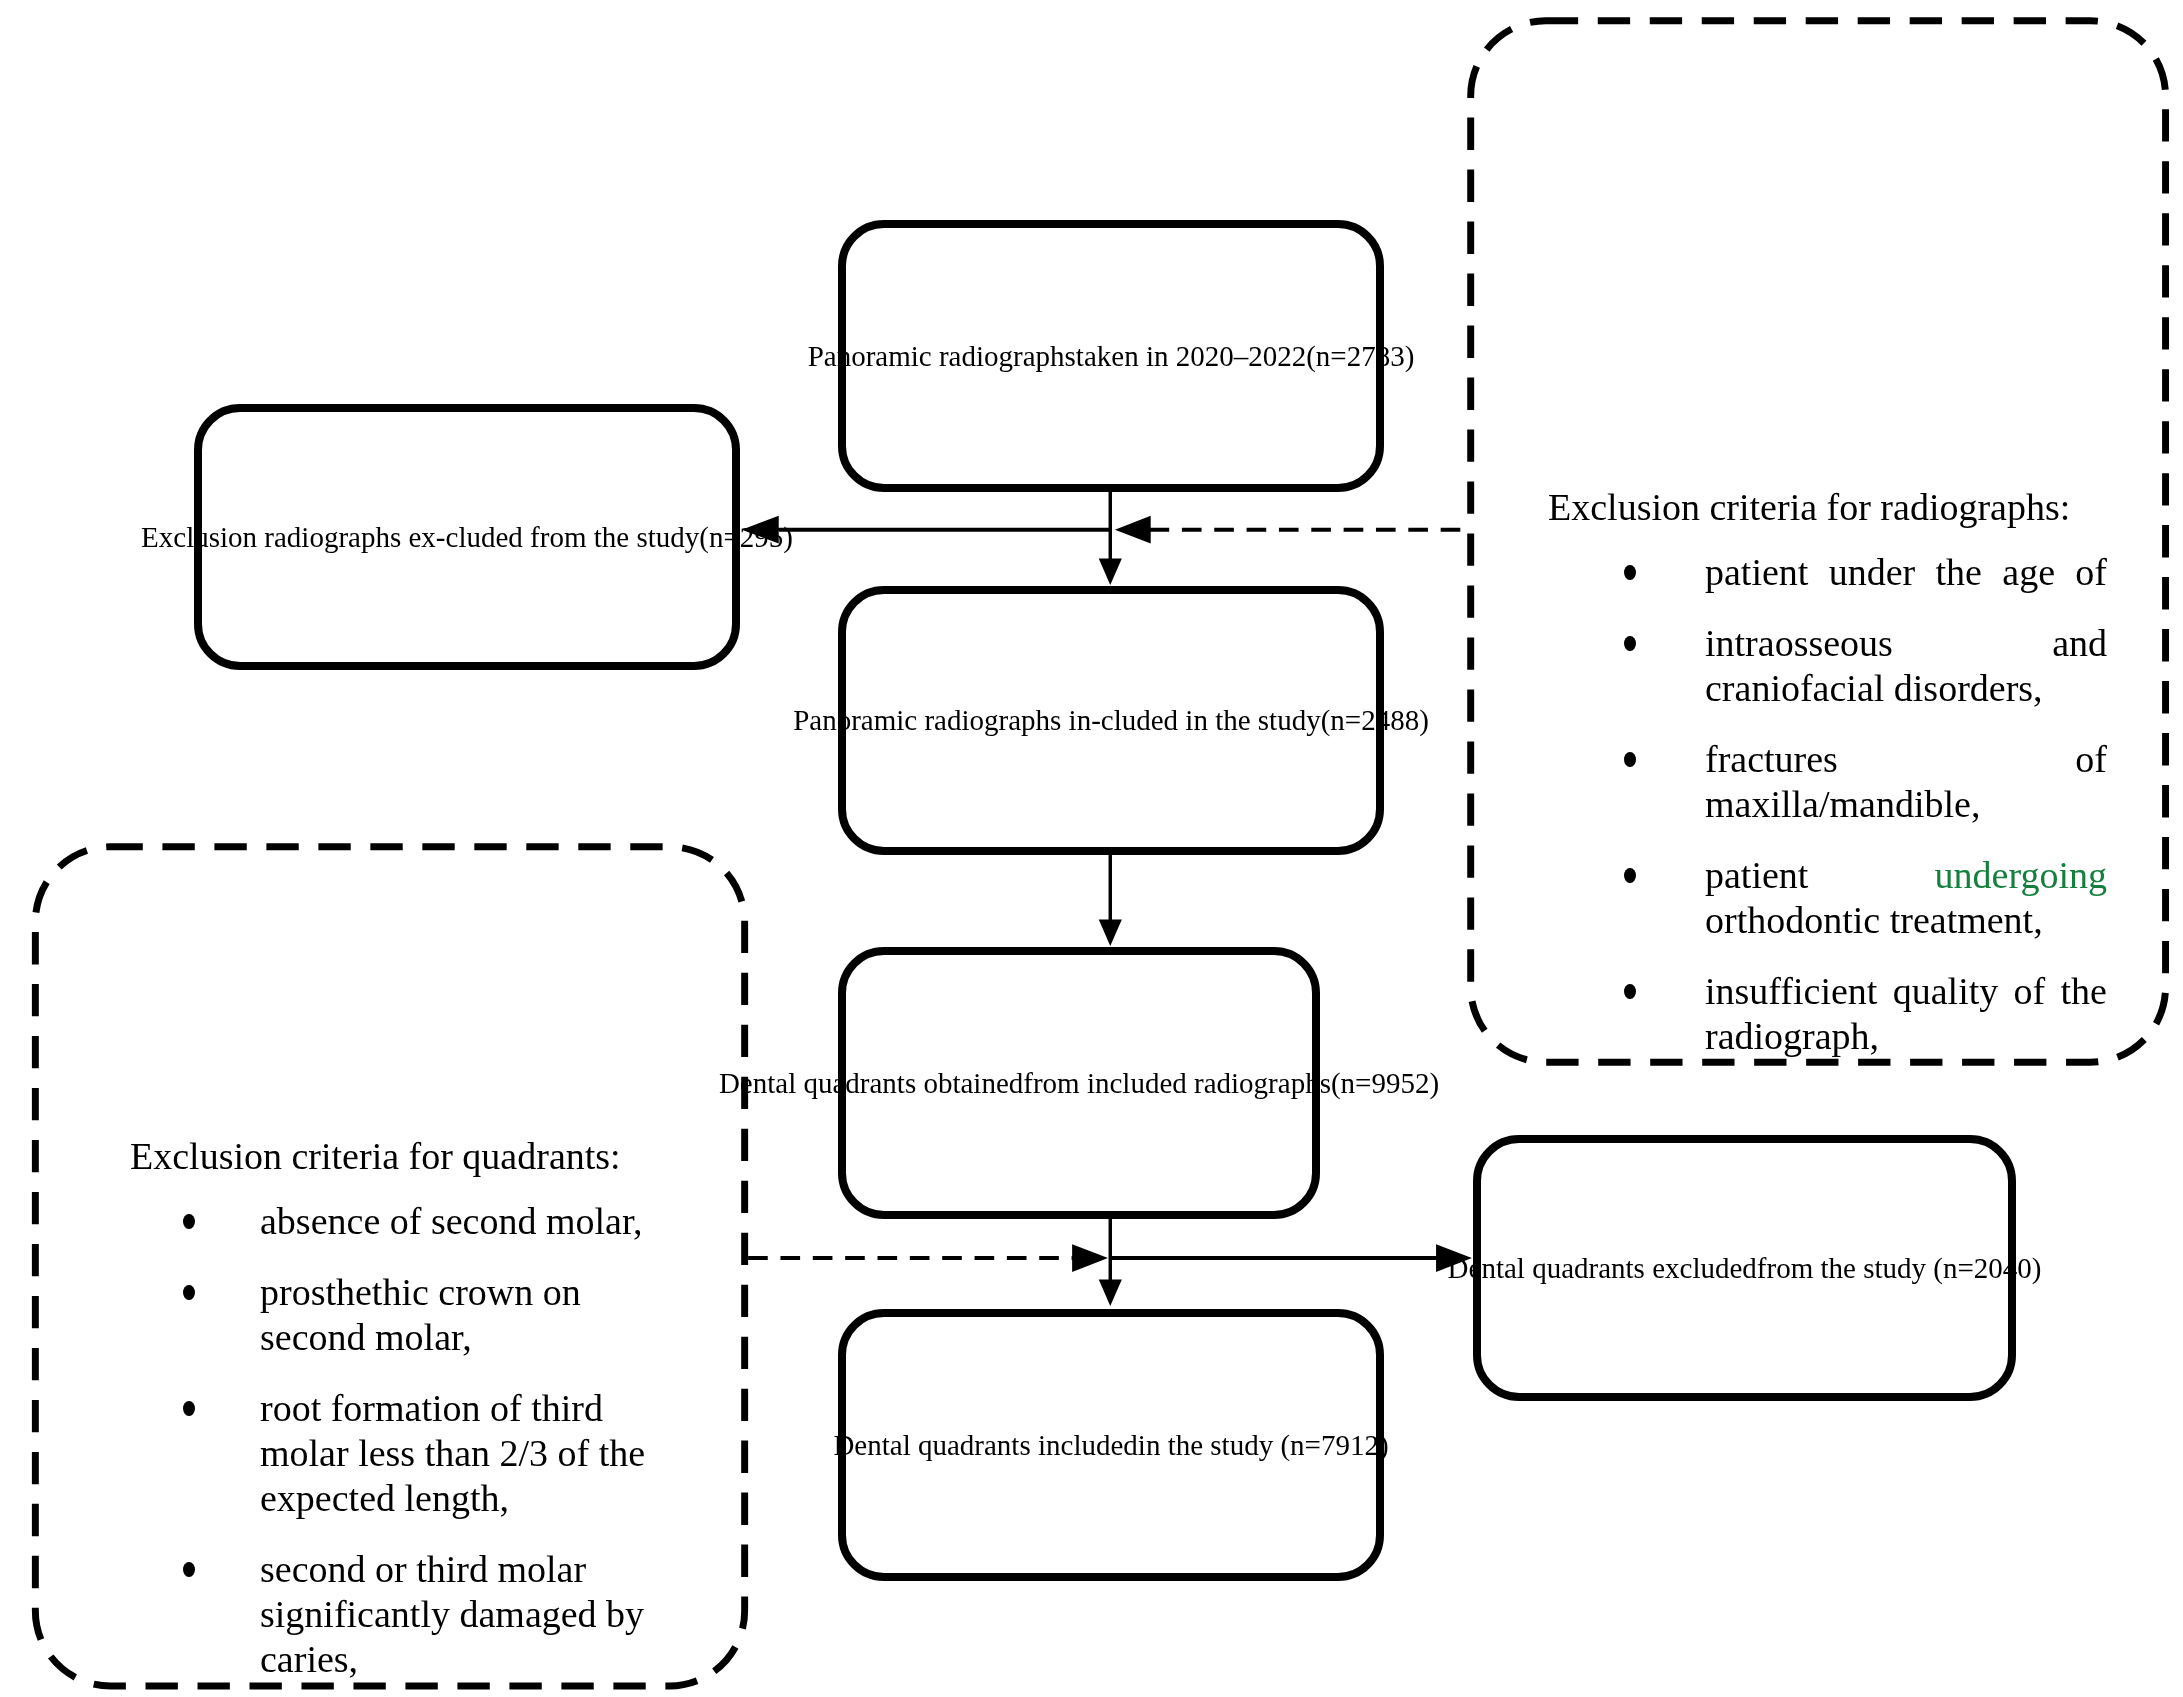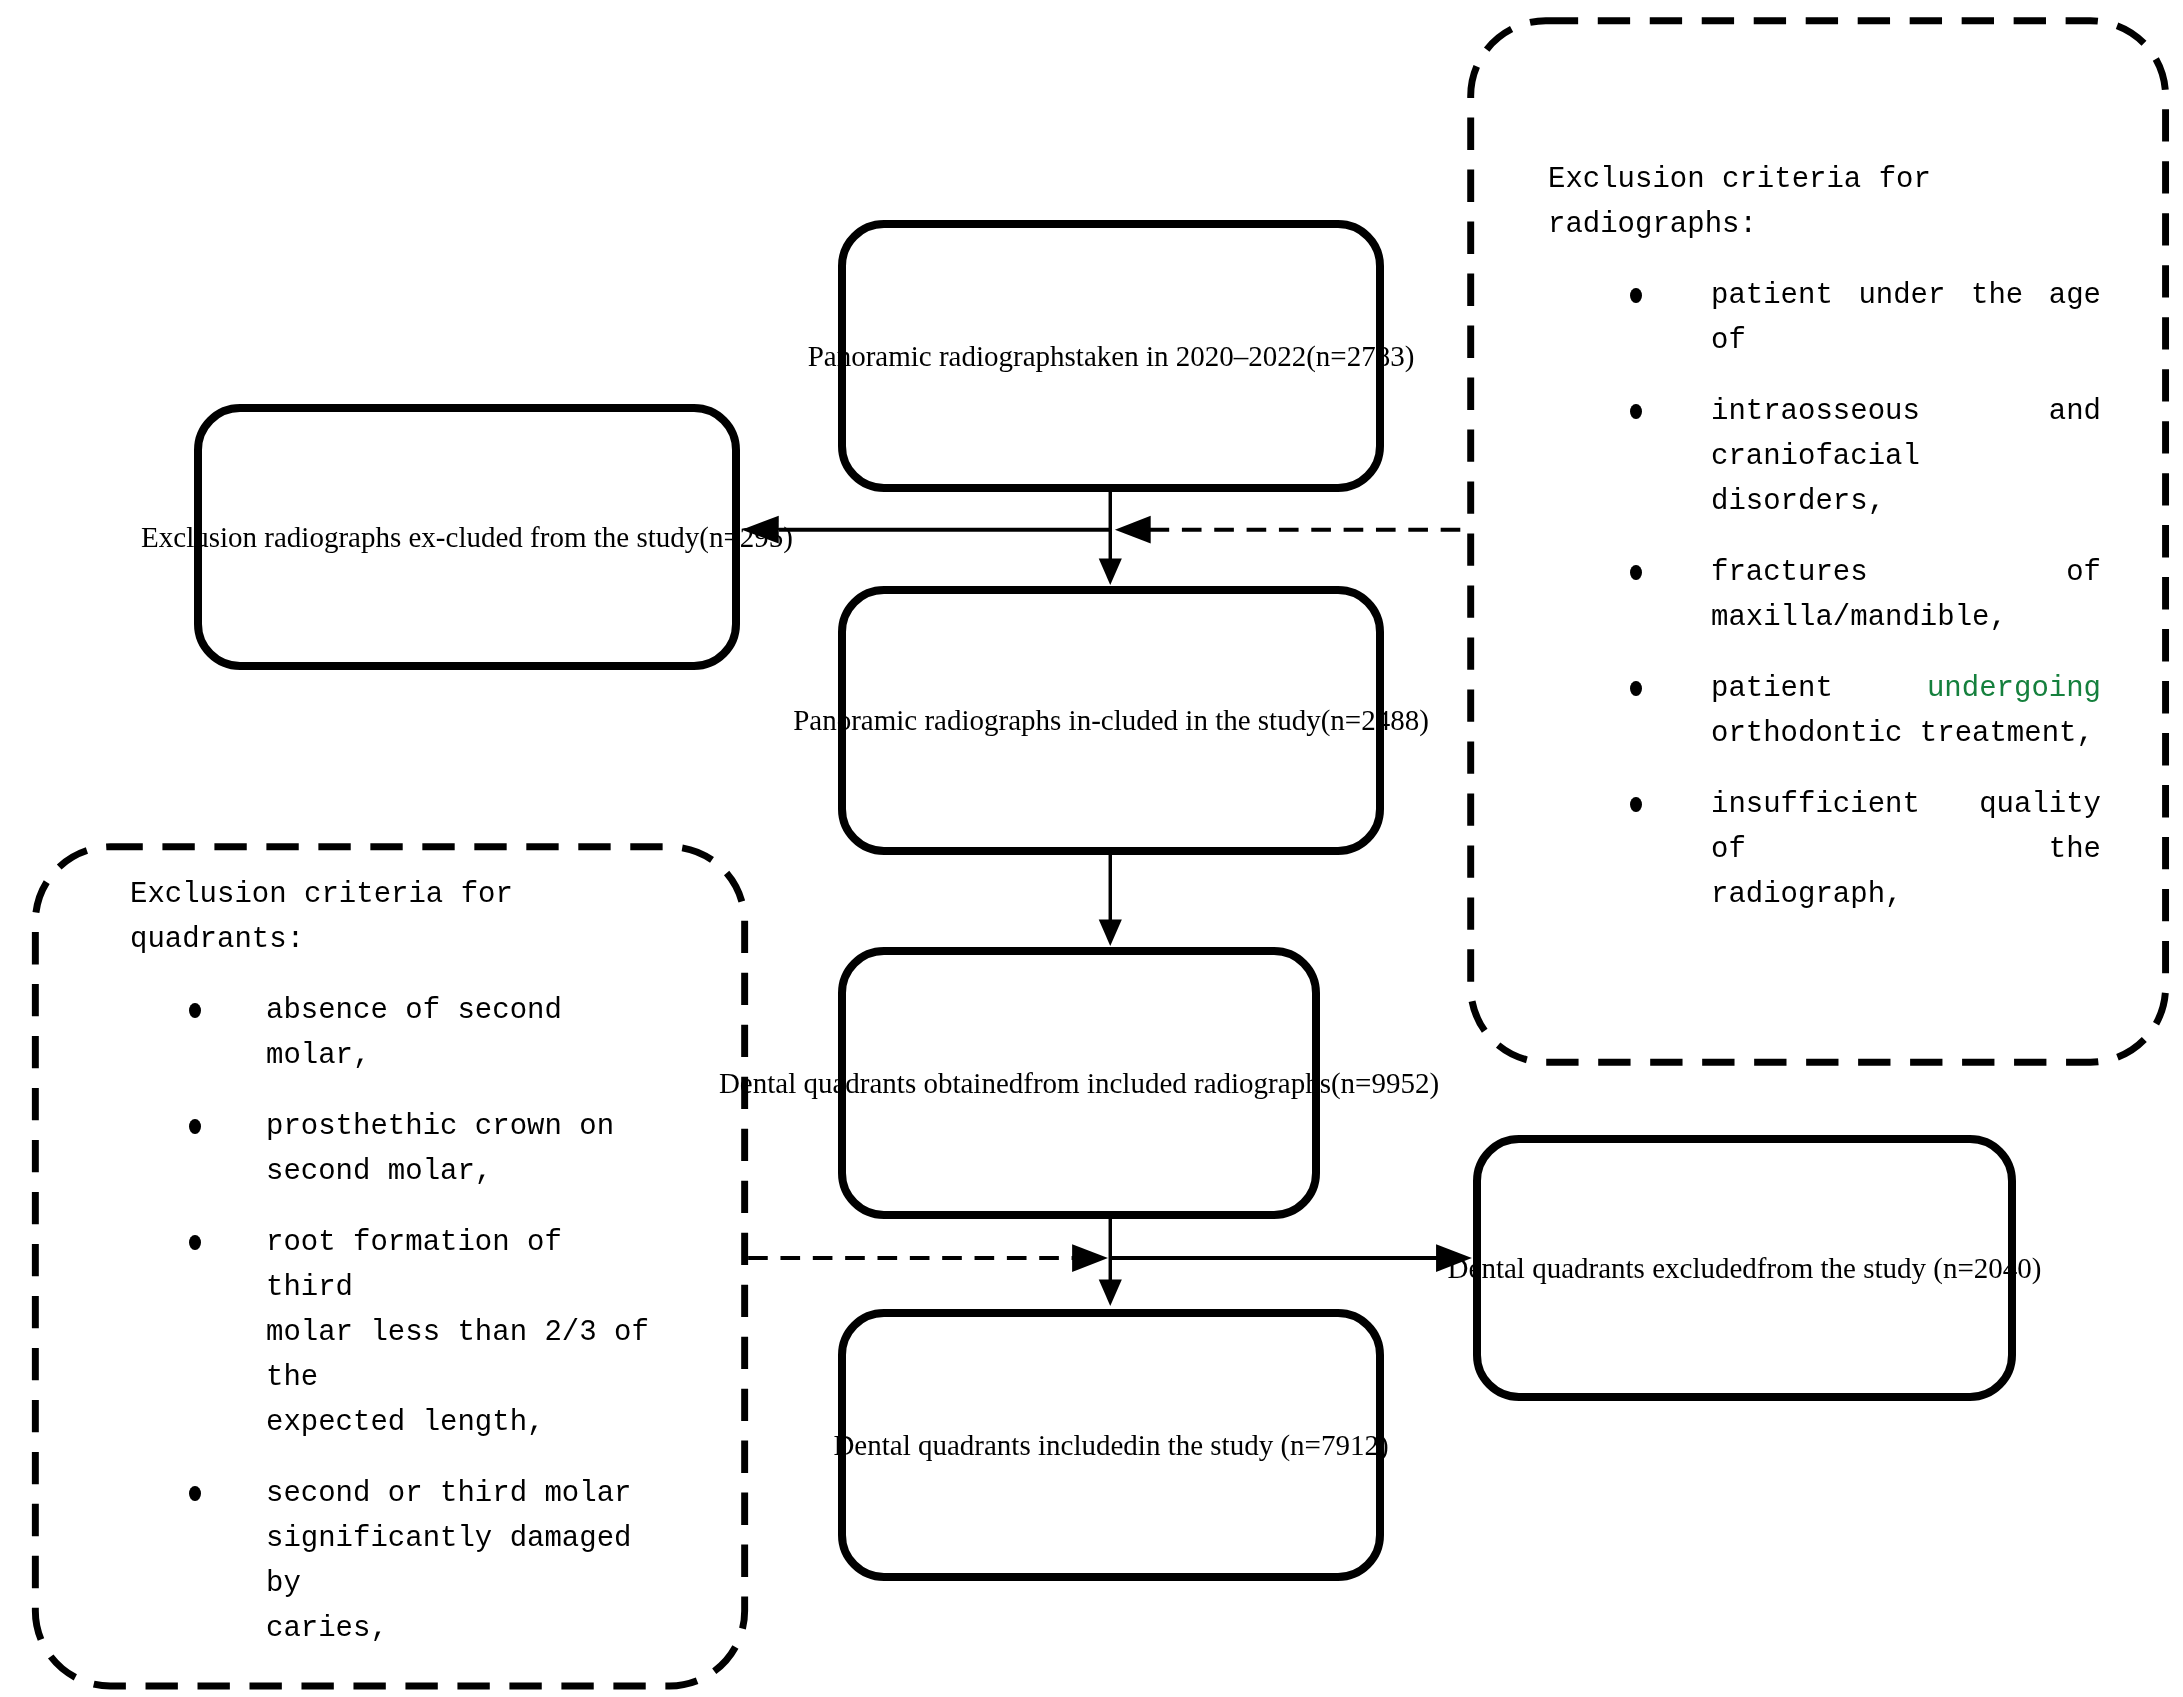--- a/index.html
+++ b/index.html
@@ -48,37 +48,36 @@
   .box-inclrad  { left: 838px; top: 586px; width: 546px; height: 269px; }
   .box-obtained { left: 838px; top: 947px; width: 482px; height: 272px; align-items: center; }
   .box-inclquad { left: 838px; top: 1309px; width: 546px; height: 272px; }
   .box-exclquad { left: 1473px; top: 1135px; width: 543px; height: 266px; }
 
   
   .crit {
     position: absolute;
     display: flex;
     flex-direction: column;
-    justify-content: center;
-    font-size: 29px;
+    justify-content: flex-end;
+    font-size: 38px;
     z-index: 2;
-    font-family: Liberation Mono, monospace;
   }
   .crit-radio { left: 1548px; top: 21px;   width: 563px; height: 1042px; }
   .crit-quad  { left: 130px;  top: 847px; width: 543px; height: 839px; }
 
   .crit-title {
     display: block;
     line-height: 45px;
     margin-bottom: 16px;
     text-align: left;
   }
   .crit ul {
     list-style: none;
-    margin: 10px;
+    margin: 4px;
     padding: 0;
   }
   .crit li {
     position: relative;
     margin-bottom: 26px;
   }
   .crit li:last-child { margin-bottom: 0; }
   .crit-radio li { padding-left: 153px; }
   .crit-quad  li { padding-left: 126px; }
   .dot {

